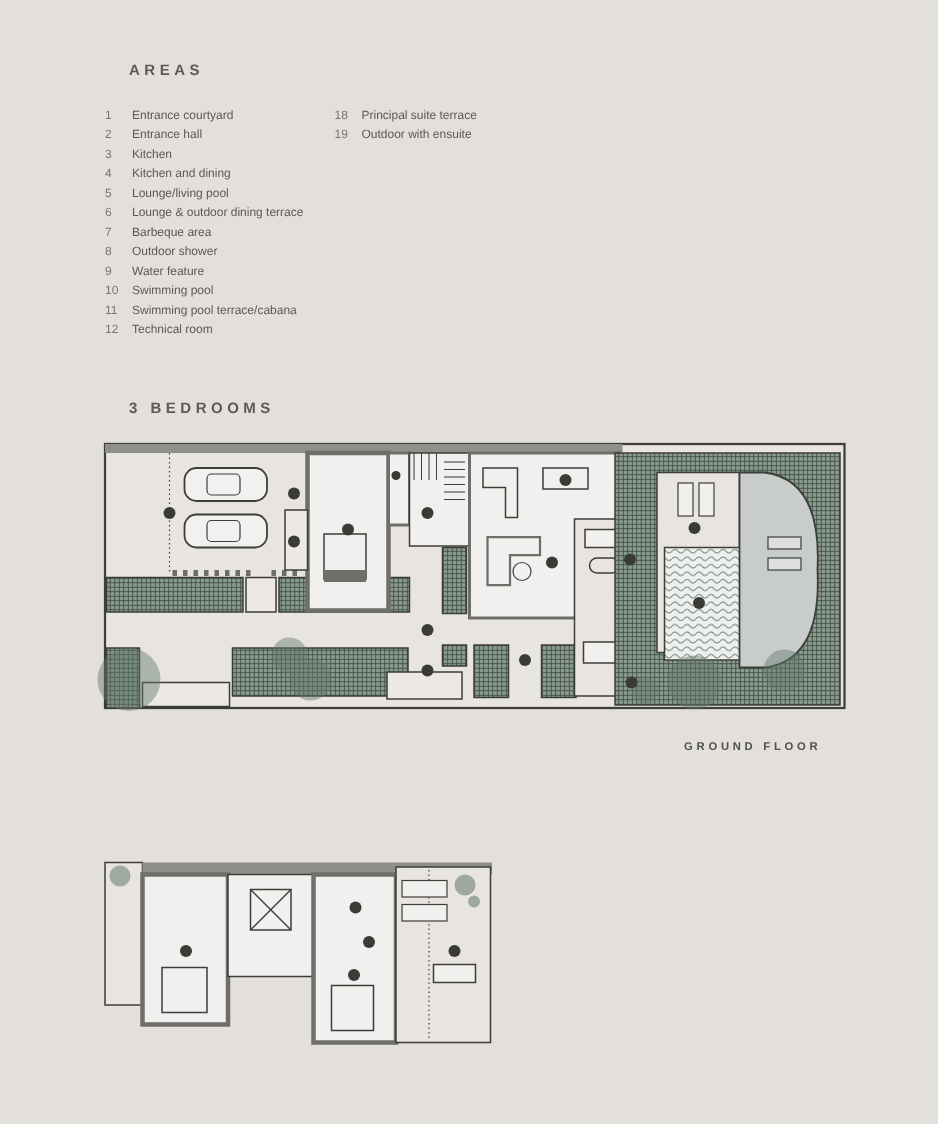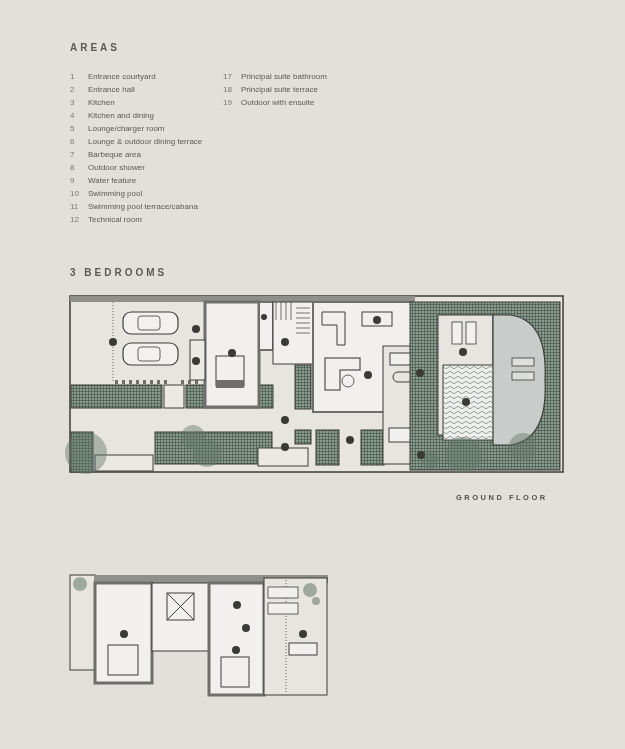--- a/index.html
+++ b/index.html
@@ -1,17 +1,17 @@
 <!DOCTYPE html>
 <html><head>
 <meta charset="utf-8">
 <style>
   html,body{margin:0;padding:0;}
   body{width:625px;height:749px;background:#e3dfda;position:relative;overflow:hidden;font-family:"Liberation Sans",sans-serif;color:#4a4a46;}
-  .h{position:absolute;font-weight:bold;letter-spacing:3px;color:#5a5b55;font-size:10px;}
+  .h{position:absolute;font-weight:bold;letter-spacing:3px;color:#5a5b55;font-size:10px;margin-left:16px;}
   .legend-col{position:absolute;top:70px;}
   .li{display:flex;height:13px;font-size:8px;color:#5a5a55;line-height:13px;white-space:nowrap;}
   .li .n{width:18px;color:#77776f;}
   .fl{position:absolute;font-size:7.5px;font-weight:bold;letter-spacing:2.5px;color:#4f514c;}
   svg{position:absolute;}
   .badge{fill:#3a3a36;}
 </style>
 </head>
 <body>
 
@@ -29,21 +29,21 @@
   <div class="li">
       <span class="n">3</span>
       <span>Kitchen</span>
     </div>
   <div class="li">
       <span class="n">4</span>
       <span>Kitchen and dining</span>
     </div>
   <div class="li">
       <span class="n">5</span>
-      <span>Lounge/charger room</span>
+      <span>Lounge/living pool</span>
     </div>
   <div class="li">
       <span class="n">6</span>
       <span>Lounge &amp; outdoor dining terrace</span>
     </div>
   <div class="li">
       <span class="n">7</span>
       <span>Barbeque area</span>
     </div>
   <div class="li">
@@ -62,24 +62,20 @@
       <span class="n">11</span>
       <span>Swimming pool terrace/cabana</span>
     </div>
   <div class="li">
       <span class="n">12</span>
       <span>Technical room</span>
     </div>
 </div>
 
 <div class="legend-col" style="left:223px;">
-  <div class="li">
-      <span class="n">17</span>
-      <span>Principal suite bathroom</span>
-    </div>
   <div class="li">
       <span class="n">18</span>
       <span>Principal suite terrace</span>
     </div>
   <div class="li">
       <span class="n">19</span>
       <span>Outdoor with ensuite</span>
     </div>
 </div>
 

